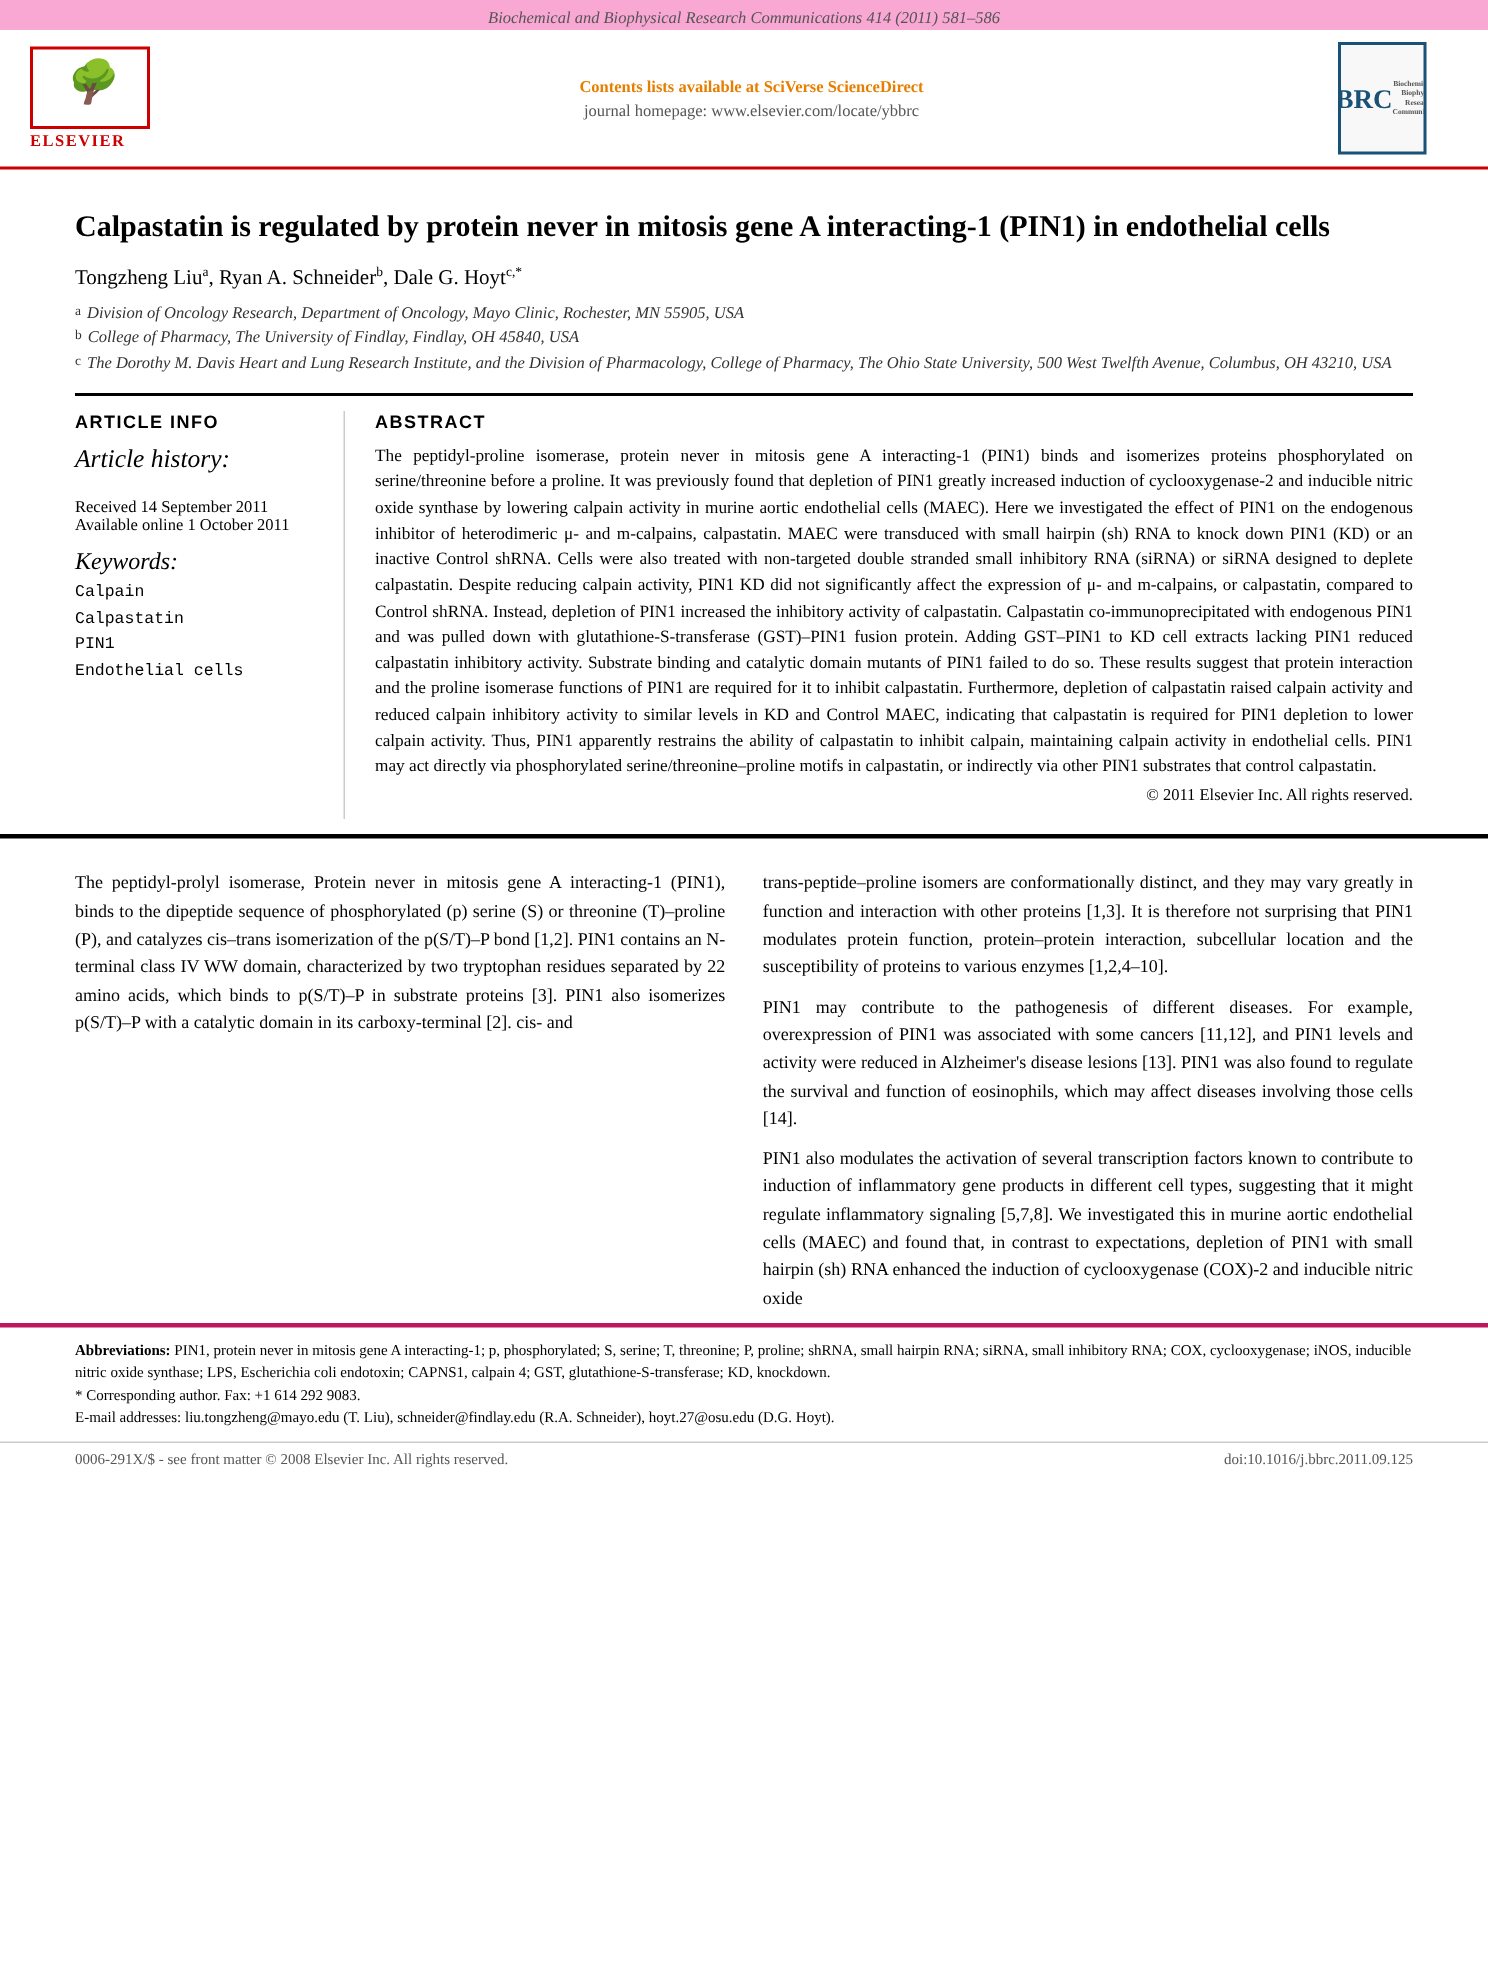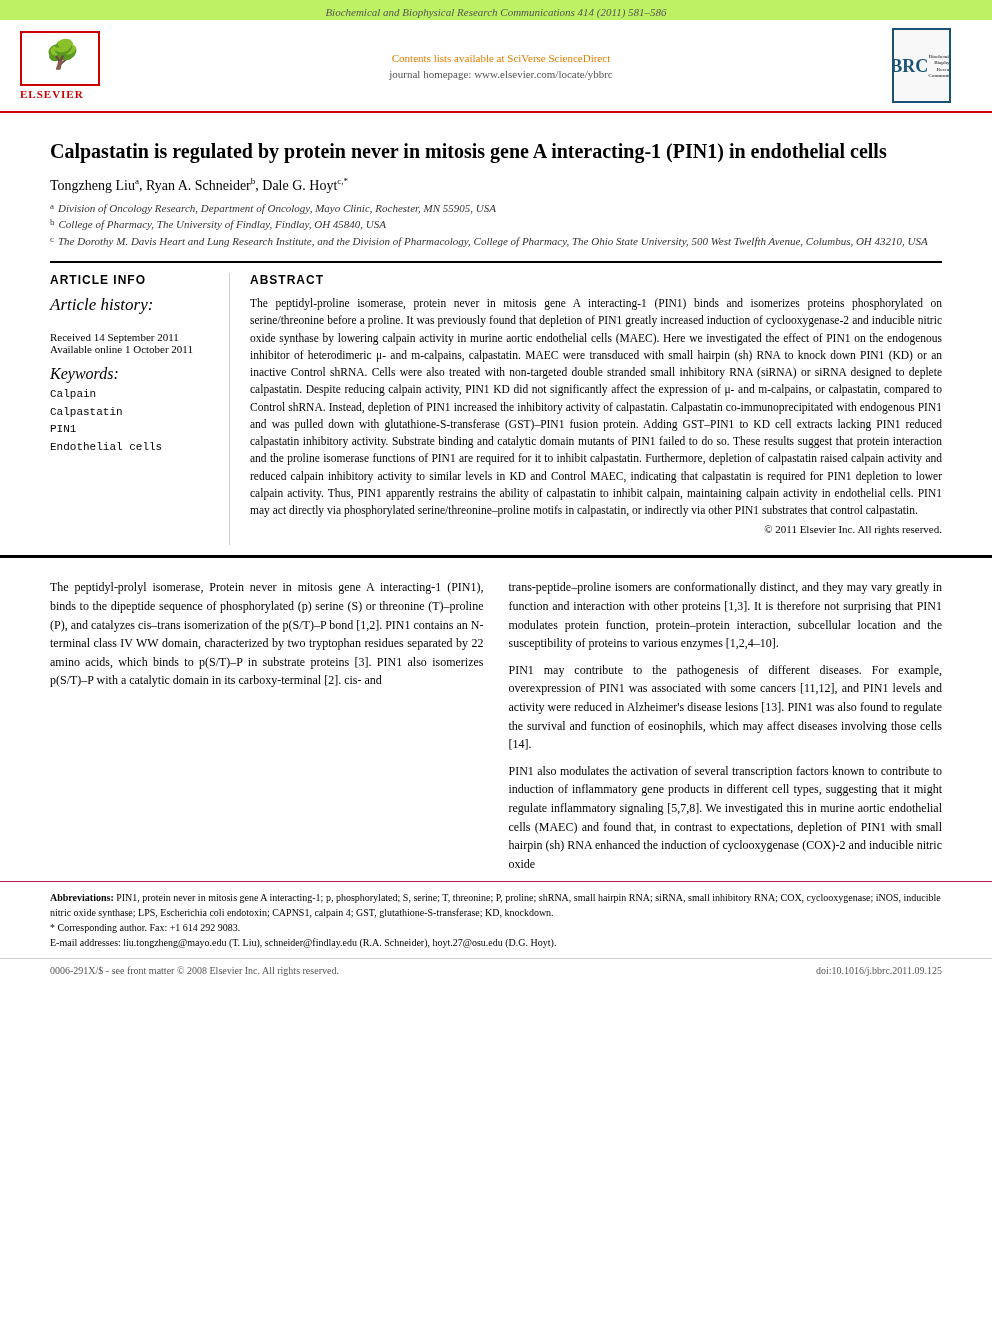--- a/index.html
+++ b/index.html
@@ -6,21 +6,21 @@
     body {
       width: 992px;
       min-height: 1323px;
       background: #fff;
       font-family: 'Times New Roman', Times, serif;
       font-size: 13px;
       color: #000;
     }
 
     .top-bar {
-      background: #bef264;
+      background: #f9a8d4;
       text-align: center;
       padding: 6px 0 2px;
       font-size: 11px;
       color: #555;
       font-style: italic;
     }
 
     .journal-header {
       display: flex;
       align-items: center;
@@ -62,20 +62,21 @@
     }
 
     .sciverse-link {
       font-size: 11px;
       color: #555;
       margin-bottom: 4px;
     }
 
     .sciverse-link span {
       color: #e67e00;
+      font-weight: bold;
     }
 
     .journal-title {
       font-size: 22px;
       font-weight: bold;
       color: #1a1a1a;
       line-height: 1.2;
     }
 
     .journal-homepage {
@@ -263,21 +264,21 @@
       line-height: 1.55;
       text-align: justify;
       margin-bottom: 8px;
     }
 
     sup {
       font-size: 9px;
     }
 
     .footnote-section {
-      border-top: 1px solid #be185d;
+      border-top: 3px solid #be185d;
       padding: 8px 50px;
       font-size: 10px;
       line-height: 1.5;
     }
 
     .footer-bar {
       border-top: 1px solid #ccc;
       padding: 6px 50px;
       font-size: 10px;
       display: flex;

